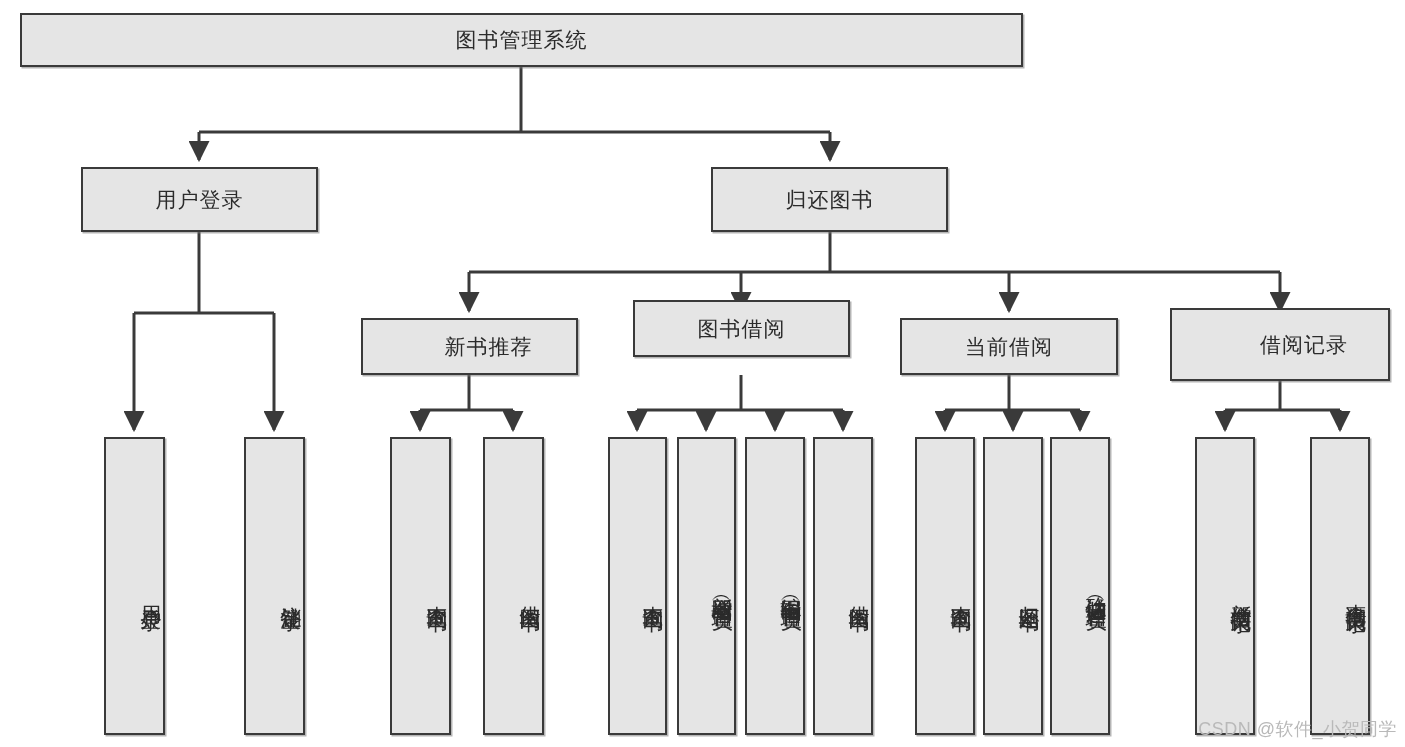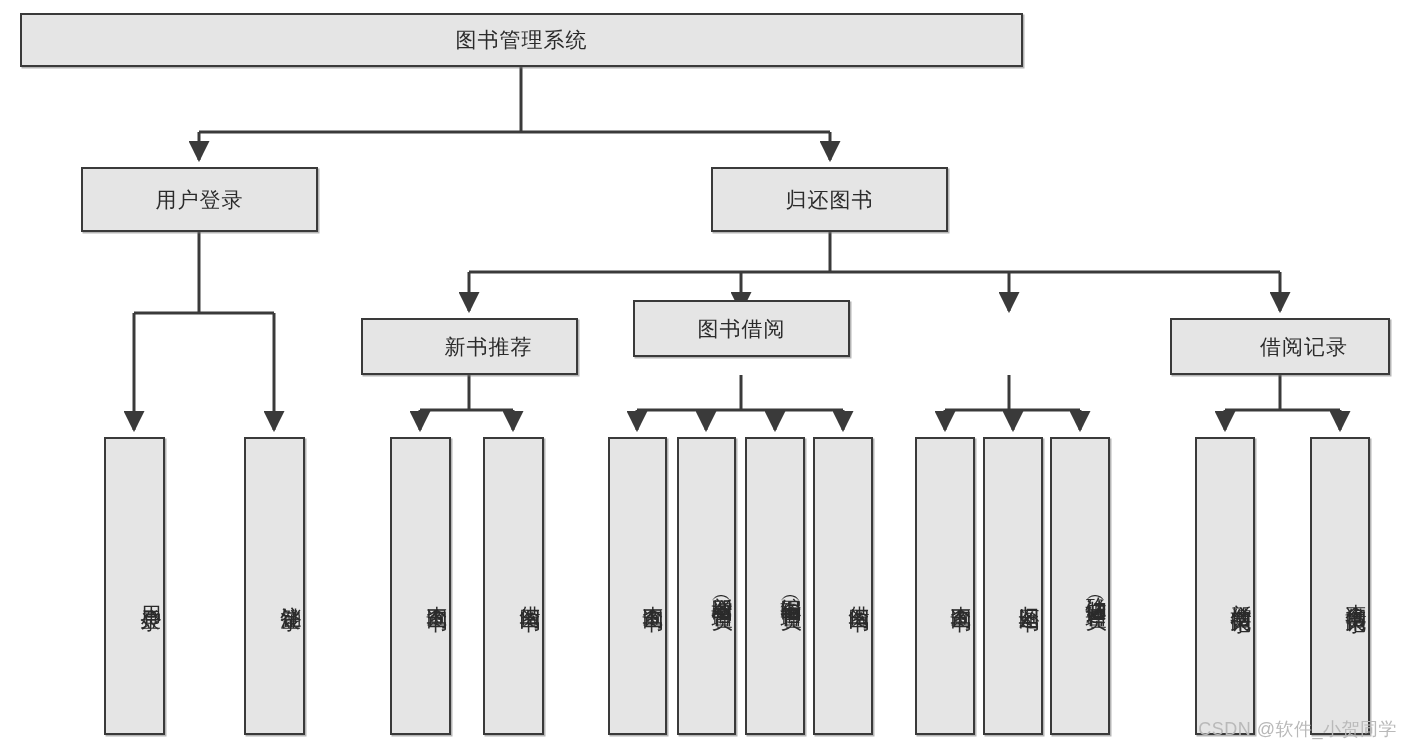--- a/index.html
+++ b/index.html
@@ -132,21 +132,24 @@
   <div class="node horiz" style="left:711px; top:167px; width:237px; height:65px;">
     <span class="node-label">归还图书</span>
   </div>
 
   <div class="node horiz" style="left:361px; top:318px; width:217px; height:57px;padding-left:38px;">
     <span class="node-label">新书推荐</span>
   </div>
   <div class="node horiz" style="left:633px; top:300px; width:217px; height:57px;">
     <span class="node-label">图书借阅</span>
   </div>
-  <div class="node horiz" style="left:1170px; top:318px; width:220px; height:57px;padding-left:48px;">
+  <div class="node horiz" style="left:900px; top:318px; width:218px; height:57px;">
+    <span class="node-label">当前借阅</span>
+  </div>
+  <div class="node horiz" style="left:1170px; top:308px; width:220px; height:73px;padding-left:48px;">
     <span class="node-label">借阅记录</span>
   </div>
 
   <div class="node vert" style="left:104px; top:437px; width:61px; height:298px;">
     <span class="node-label">用户登录</span>
   </div>
   <div class="node vert" style="left:244px; top:437px; width:61px; height:298px;">
     <span class="node-label">注销登录</span>
   </div>
 

